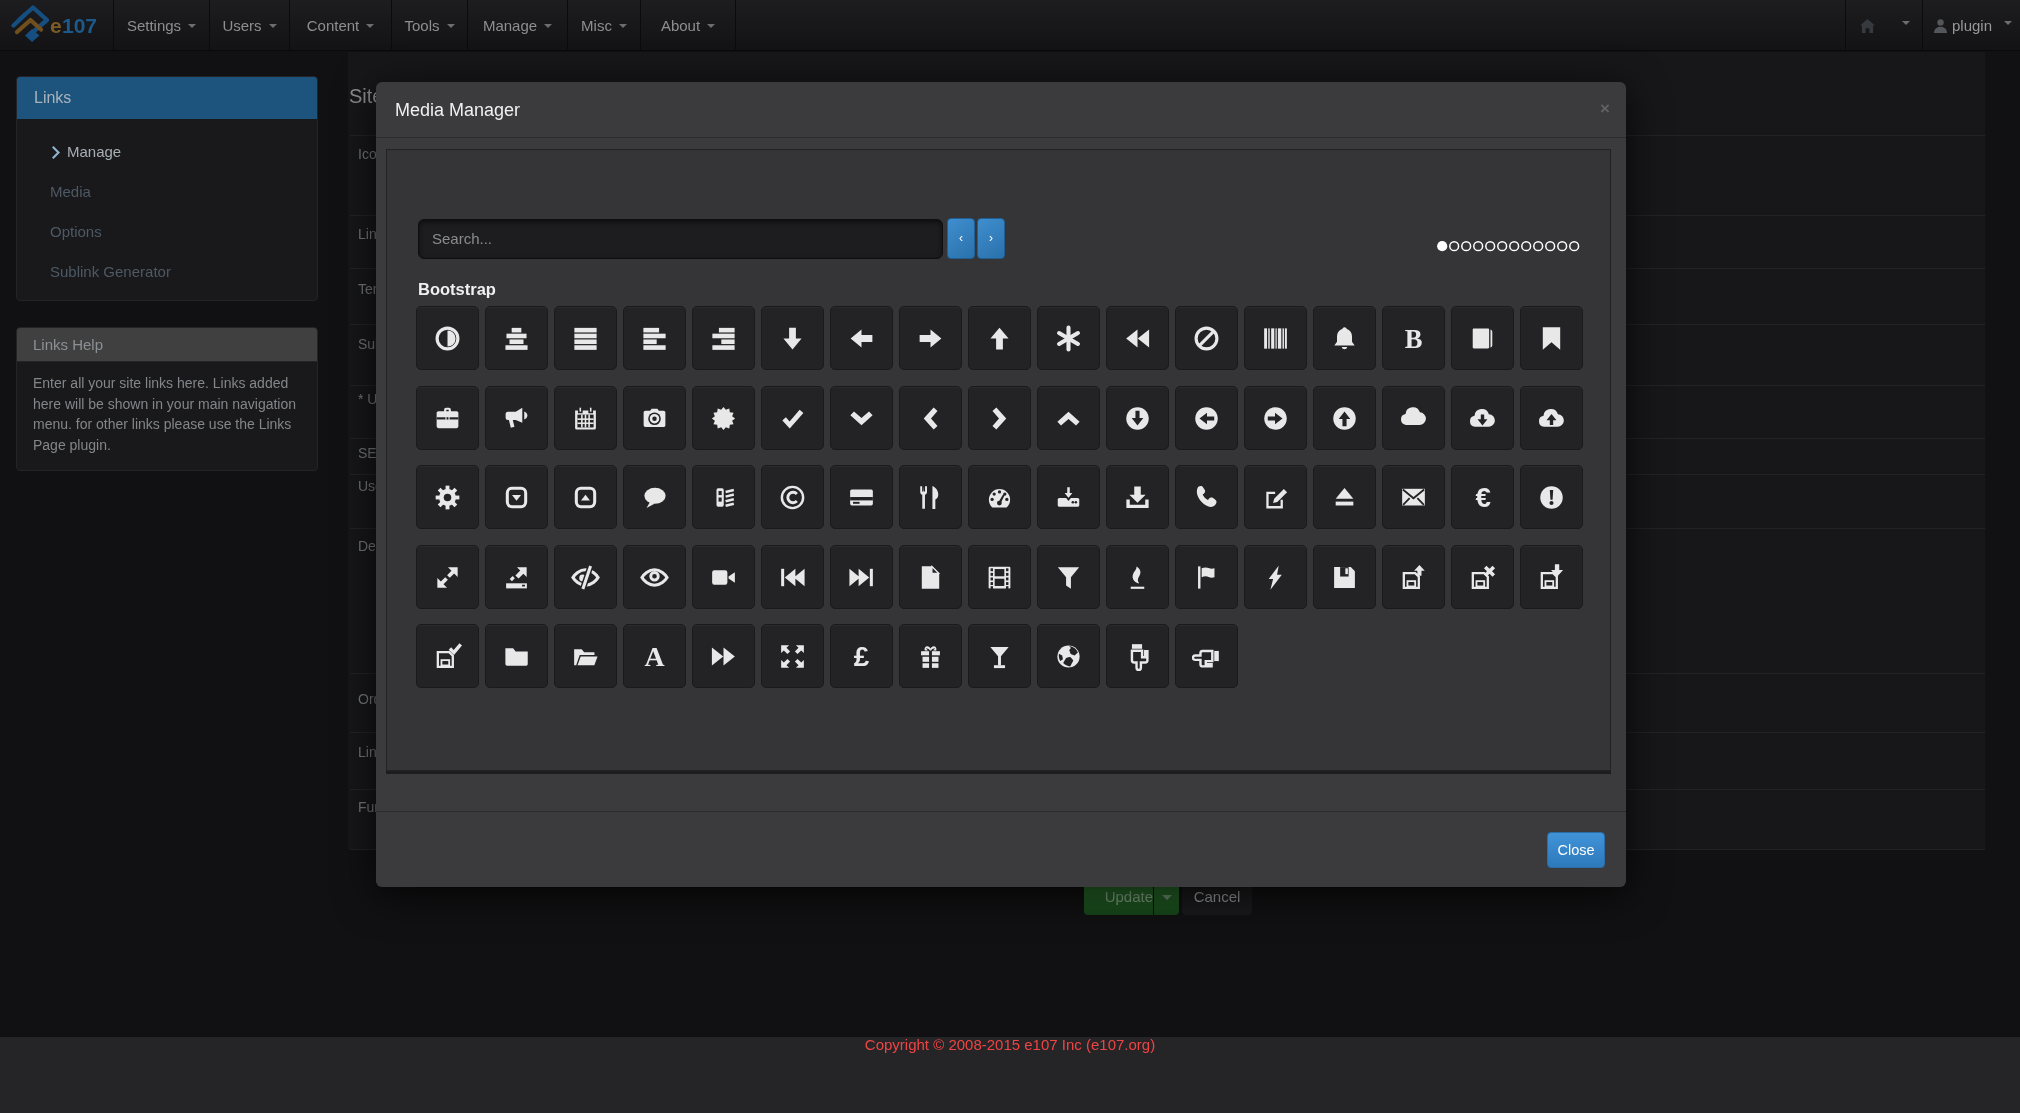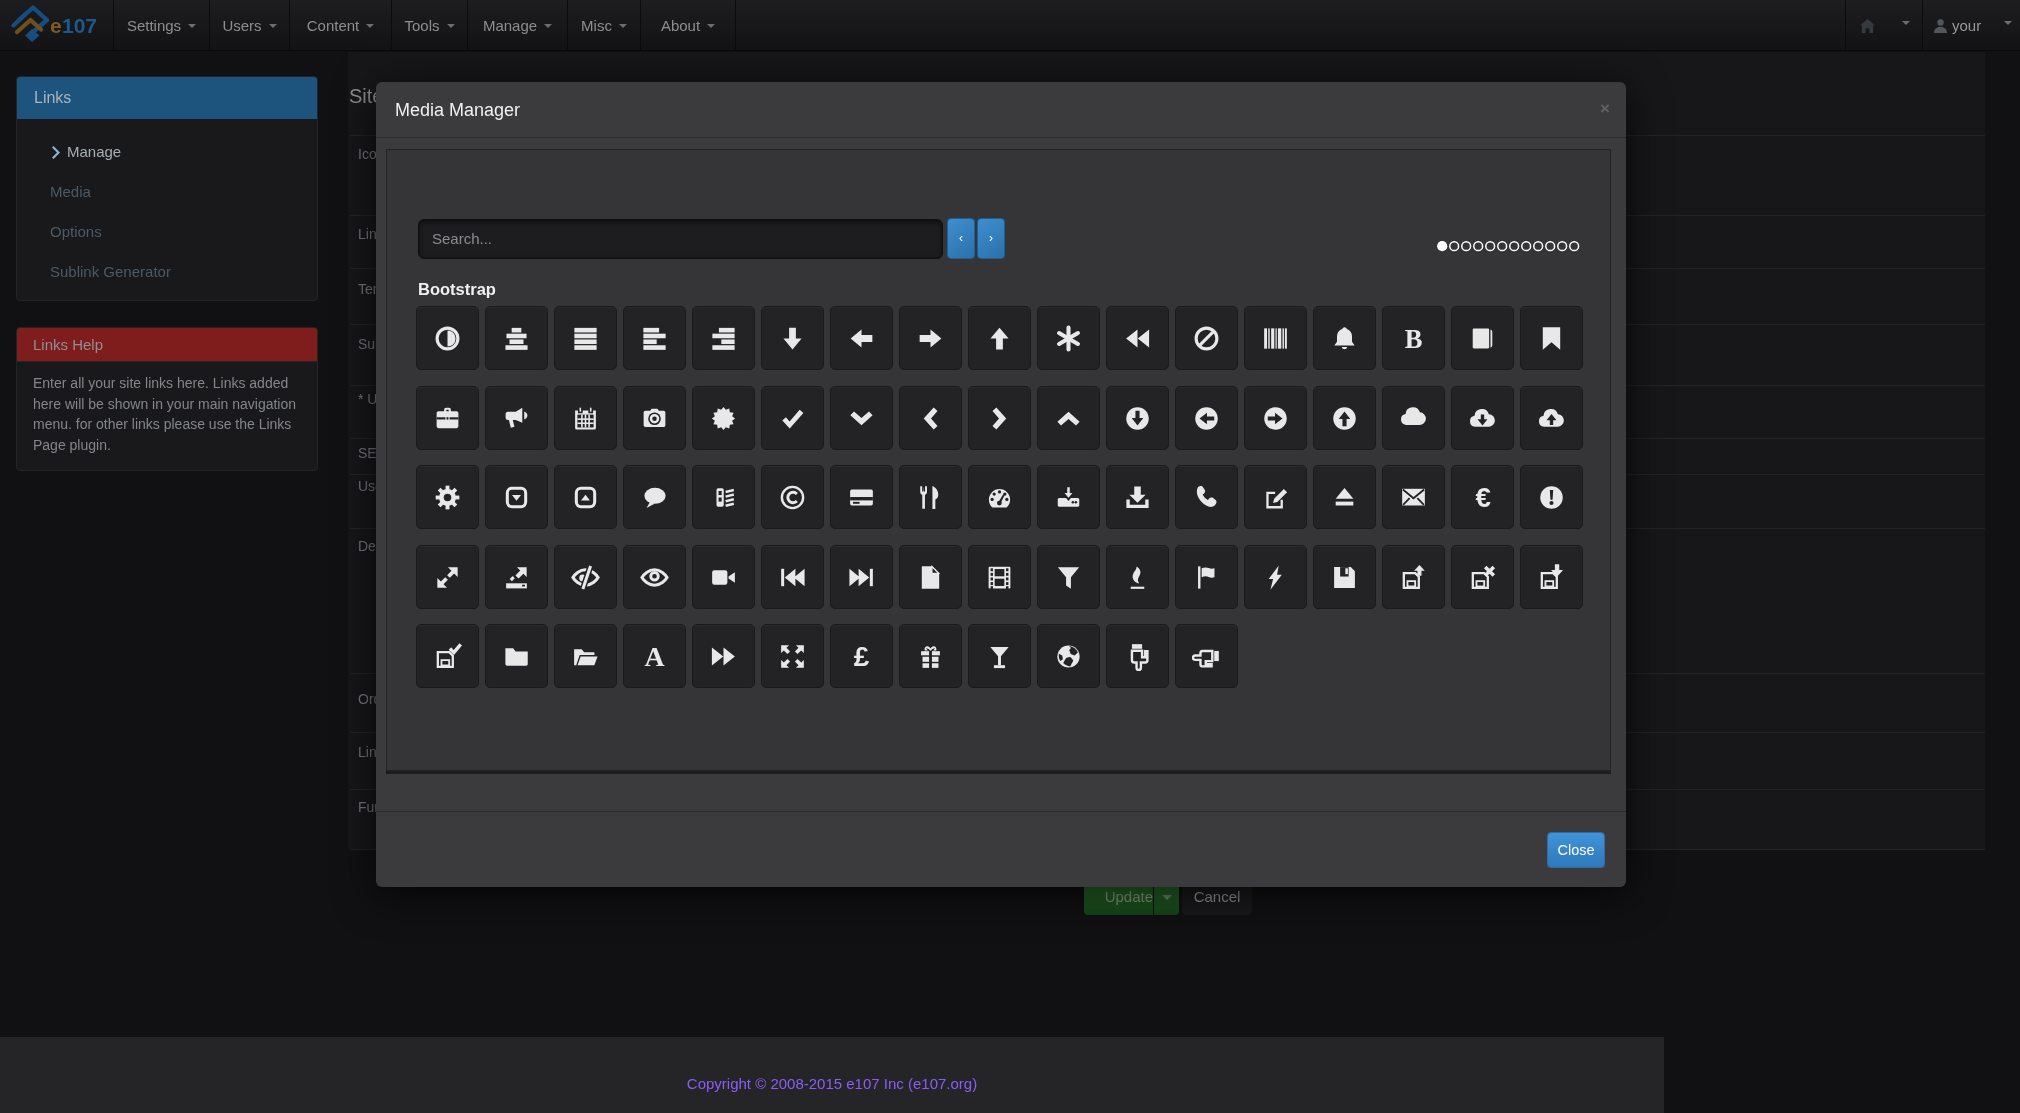--- a/index.html
+++ b/index.html
@@ -12,36 +12,36 @@
   border-top:4.5px solid #6d6d70; border-left:4.5px solid transparent; border-right:4.5px solid transparent; }
 #brandsep { position:absolute; left:735px; top:0; height:51px; width:0; border-left:1px solid #0b0b0d; }
 .rsep { position:absolute; top:0; height:51px; width:0; border-left:1px solid #0b0b0d; }
 
 
 .panel { position:absolute; left:16px; width:302px; background:#19191b; border:1px solid #242428; border-radius:4px; }
 #lpanel { top:76px; height:225px; }
 #lphead { height:42px; background:#1d547d; border-radius:3px 3px 0 0; color:#a9b2ba; font-size:16px; line-height:42px; padding-left:17px; }
 .mitem { position:absolute; left:33px; color:#4d5965; font-size:15px; }
 #hpanel { top:327px; height:144px; }
-#hphead { height:34px; background:#7f1d1d; border-bottom:1px solid #242428; border-radius:3px 3px 0 0; color:#8c9094; font-size:15px; line-height:34px; padding-left:16px; }
+#hphead { height:34px; background:#404040; border-bottom:1px solid #242428; border-radius:3px 3px 0 0; color:#8c9094; font-size:15px; line-height:34px; padding-left:16px; }
 #hpbody { padding:11px 14px 11px 16px; color:#83868a; font-size:14px; line-height:20.5px; }
 
 
 #ctitle { position:absolute; left:349px; top:85px; color:#8e8e90; font-size:20px; }
 .tline { position:absolute; left:350px; width:1635px; height:0; border-top:1px solid #232327; }
 .tlabel { position:absolute; left:358px; color:#74787c; font-size:14px; }
 
 
 #updbtn { position:absolute; left:1084px; top:878px; width:69px; height:37px; background:linear-gradient(#2e7a30,#164519); border-radius:4px 0 0 4px; color:#84a184; font-size:15px; text-align:right; line-height:37px; }
 #updcaret { position:absolute; left:1154px; top:878px; width:25px; height:37px; background:linear-gradient(#2e7a30,#164519); border-radius:0 4px 4px 0; }
 #updcaret span { display:block; margin:17px auto 0; width:0; border-top:5px solid #6e8f6e; border-left:5px solid transparent; border-right:5px solid transparent; }
 #cnclbtn { position:absolute; left:1182px; top:878px; width:70px; height:37px; background:#1a1a1c; border-radius:4px; color:#97999b; font-size:15px; text-align:center; line-height:37px; }
 
 
-#footer { position:absolute; left:0; top:1037px; width:1664px; height:76px; background:#252527; color:#8b5cf6; font-size:15px; text-align:center; line-height:15px; padding-top:39px; }
+#footer { position:absolute; left:0; top:1037px; width:2020px; height:76px; background:#252527; color:#ef4444; font-size:15px; text-align:center; line-height:15px; }
 
 
 #modal { position:absolute; left:376px; top:82px; width:1250px; height:805px; background:#3b3b3d; border-radius:6px; box-shadow:0 8px 40px rgba(0,0,0,0.75); }
 #mhead { position:absolute; left:0; top:0; width:100%; height:56px; border-bottom:1px solid #2c2c2e; }
 #mtitle { position:absolute; left:19px; top:18px; color:#f0f0f2; font-size:18px; }
 #mclose { position:absolute; right:16px; top:17px; color:#626265; font-size:17px; font-weight:bold; }
 #mbody { position:absolute; left:10px; top:67px; width:1225px; height:622px; background:#353537; border:1px solid #232325; box-shadow:0 3px 0 #1d1d1f; }
 #tabstrip { position:absolute; left:0; top:0; width:100%; height:50px; background:#1e1e20; border-bottom:1px solid #8e8e91; }
 .tablink { position:absolute; top:22px; color:#6f9dc6; font-size:14.5px; }
 #activetab { position:absolute; left:293px;top:12px; width:76px; height:39px; background:#353537; border:1px solid #a9a9ac; border-bottom:none; border-radius:6px 6px 0 0; color:#ececee; font-size:15px; text-align:center; line-height:36px; }
@@ -77,21 +77,21 @@
 <text x="62" y="33" font-family="Liberation Sans" font-size="21" font-weight="bold" fill="#1d5a8a">107</text>
 </svg>
   <svg width="15" height="14" viewBox="0 0 16 15" style="position:absolute;left:1860px;top:19px">
       <path d="M8 0 16 7h-2v8h-4v-5H6v5H2V7H0z" fill="#36393d"></path>
     </svg>
   <span class="caret" style="position:absolute;left:1895px;top:23px"></span>
   <svg width="13" height="14" viewBox="0 0 13 14" style="position:absolute;left:1934px;top:19px">
       <circle cx="6.5" cy="3.4" r="3.2" fill="#53565a"></circle>
       <path d="M0 14c0-3.8 2.7-6.2 6.5-6.2S13 10.2 13 14z" fill="#53565a"></path>
     </svg>
-  <span style="position:absolute;left:1952px;top:0;line-height:51px;color:#98989a;font-size:15px">your</span>
+  <span style="position:absolute;left:1952px;top:0;line-height:51px;color:#98989a;font-size:15px">plugin</span>
   <span class="caret" style="position:absolute;left:1997px;top:23px"></span>
 </div>
 
 <div style="position:absolute;left:348px;top:52px;width:1637px;height:797px;background:#17171a"></div>
 <div class="panel" id="lpanel">
   <div id="lphead">Links</div>
   <span style="position:absolute;left:35px;top:68px"><svg width="9" height="13" viewBox="0 0 9 13">
         <path d="M1.5 0 8 6.5 1.5 13 0 11.4 5 6.5 0 1.6z" fill="#8fb3cf"></path>
       </svg></span>
   <span class="mitem" style="left:50px;top:66px;color:#a7aeb4">Manage</span>

